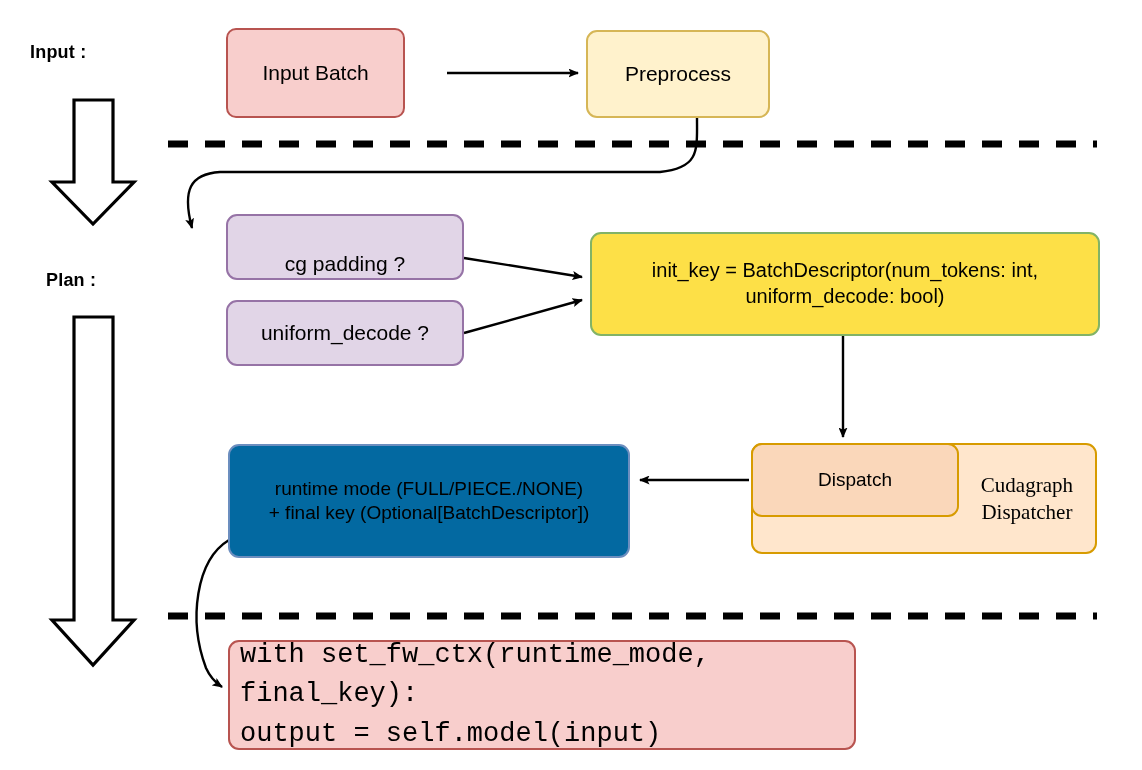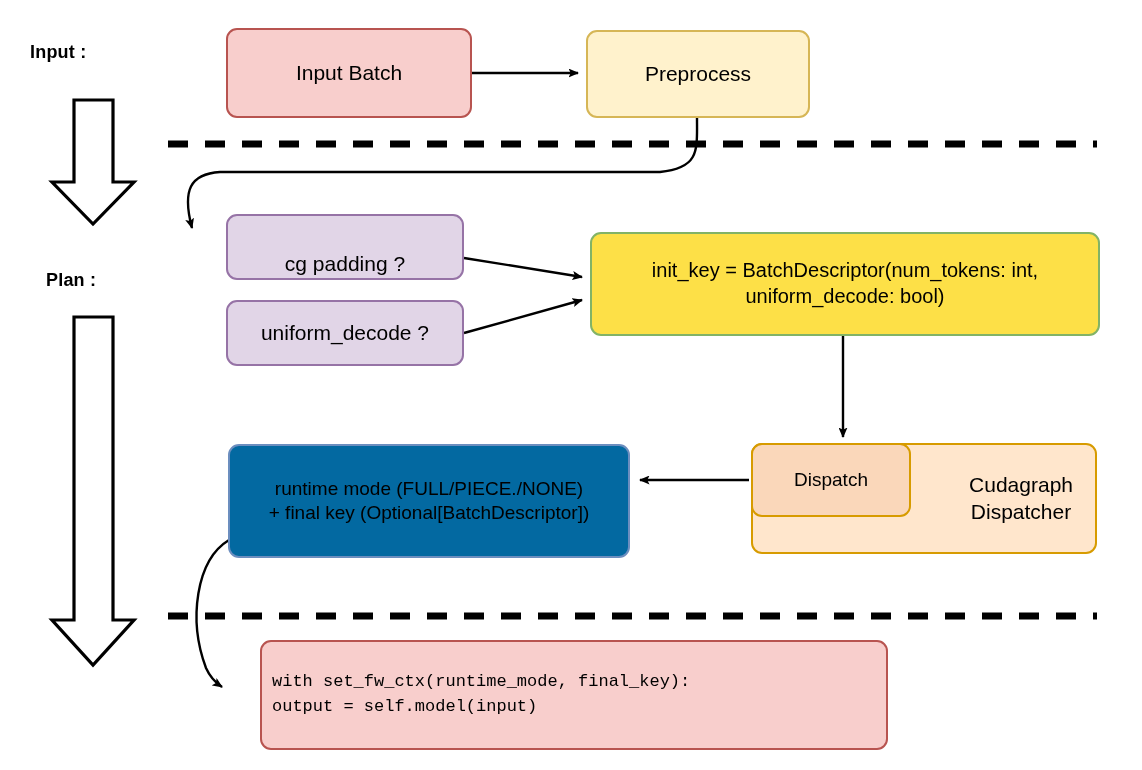--- a/index.html
+++ b/index.html
@@ -41,27 +41,26 @@
   .stage-label {
     position: absolute;
     font-weight: bold;
     font-size: 18px;
     color: #000000;
     white-space: nowrap;
     letter-spacing: 0.2px;
   }
   .code-node {
     font-family: "Liberation Mono", "DejaVu Sans Mono", monospace;
-    font-size: 17px;
+    font-size: 27px;
     line-height: 1.45;
     white-space: pre;
     justify-content: flex-start;
     padding-left: 10px;
     text-align: left;
-    margin-left: 32px;
   }
   .node-text {
     display: block;
     white-space: pre-line;
   }
 </style>
 </head>
 <body>
 
 <div id="canvas">
@@ -118,26 +117,26 @@
     <g>
       <path d="M74,317 L113,317 L113,620 L134,620 L93,665 L52,620 L74,620 Z" fill="#ffffff" stroke="#000000" stroke-width="3.2" stroke-linejoin="miter"></path>
     </g>
   </svg>
 
   <div class="stage-label" style="left:30px; top:42px;">Input :</div>
 
   <div class="stage-label" style="left:46px; top:234px;margin-top:36px;">Plan :</div>
 
 
-  <div class="node" style="left:226px; top:28px; width:246px; height:90px;
-              background:#f8cecc; border-color:#b85450; font-size:21px;">
+  <div class="node" style="left:226px; top:28px; width:179px; height:90px;
+              background:#f8cecc; border-color:#b85450; font-size:21px;border-radius:10px;">
     <span class="node-text">Input Batch</span>
   </div>
 
-  <div class="node" style="left:586px; top:30px; width:224px; height:88px;
+  <div class="node" style="left:586px; top:30px; width:184px; height:88px;
               background:#fff2cc; border-color:#d6b656; font-size:21px;">
     <span class="node-text">Preprocess</span>
   </div>
 
   <div class="node" style="left:226px; top:214px; width:238px; height:66px;
               background:#e1d5e7; border-color:#9673a6; font-size:21px;align-items:flex-end;">
     <span class="node-text">cg padding ?</span>
   </div>
 
   <div class="node" style="left:226px; top:300px; width:238px; height:66px;
@@ -146,26 +145,26 @@
   </div>
 
   <div class="node" style="left:590px; top:232px; width:510px; height:104px;
               background:#fde047; border-color:#82b366; font-size:20px;">
     <span class="node-text">init_key = BatchDescriptor(num_tokens: int,
 uniform_decode: bool)</span>
   </div>
 
   <div class="node" style="left:751px; top:443px; width:346px; height:111px;
               background:#ffe6cc; border-color:#d79b00; font-size:21px;
-              justify-content:flex-end; padding-right:22px;">
+              justify-content:flex-end; padding-right:22px;font-family:Liberation Serif, serif;">
     <span class="node-text">Cudagraph
 Dispatcher</span>
   </div>
 
-  <div class="node" style="left:751px; top:443px; width:160px; height:74px;
+  <div class="node" style="left:751px; top:443px; width:208px; height:74px;
               background:#fad7ba; border-color:#d79b00; font-size:19px;">
     <span class="node-text">Dispatch</span>
   </div>
 
   <div class="node" style="left:228px; top:444px; width:402px; height:114px;
               background:#0369a1; border-color:#6c8ebf; font-size:19px;">
     <span class="node-text">runtime mode (FULL/PIECE./NONE)
 + final key (Optional[BatchDescriptor])</span>
   </div>
 

